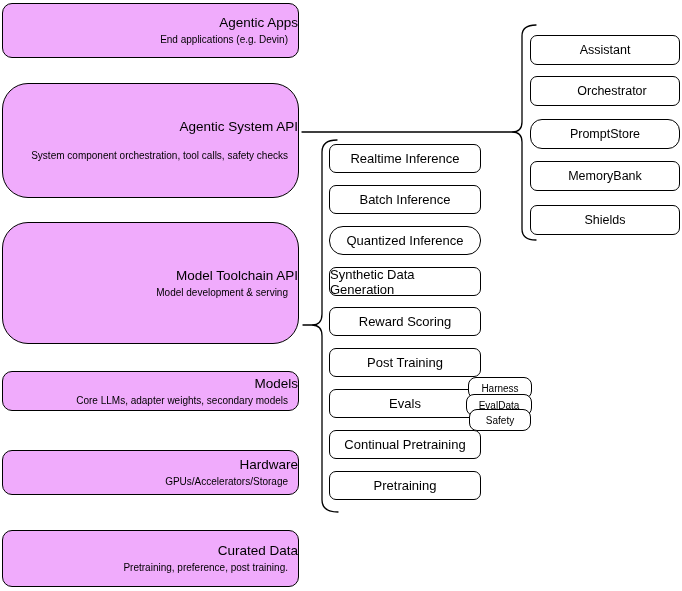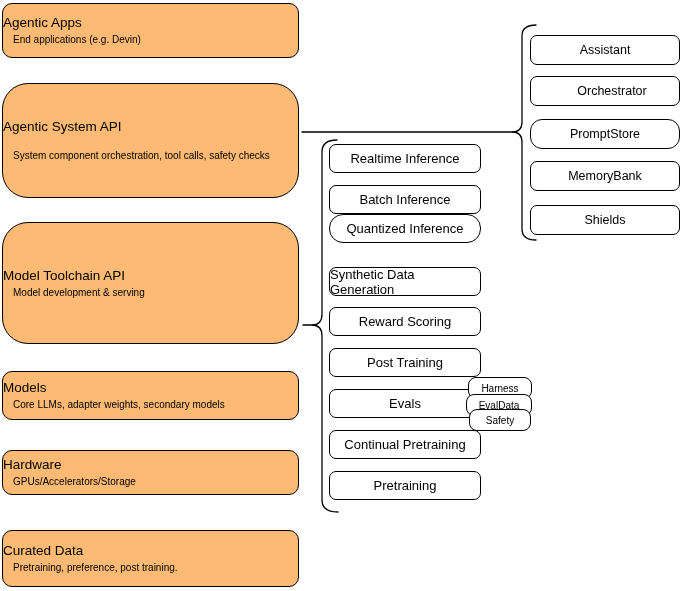--- a/index.html
+++ b/index.html
@@ -3,22 +3,22 @@
 <meta charset="utf-8">
 <style>
   html,body { margin:0; padding:0; background:#ffffff; }
   .canvas {
     position:relative; width:682px; height:591px; background:#ffffff;
     font-family:"Liberation Sans", sans-serif; color:#000000; overflow:hidden;
   }
   
   .layer {
     position:absolute; left:2px; width:297px; box-sizing:border-box;
-    border:1.3px solid #000; background:#fdba74;
-    display:flex; flex-direction:column; align-items:flex-start; justify-content:center;
+    border:1.3px solid #000; background:#f0abfc;
+    display:flex; flex-direction:column; align-items:flex-end; justify-content:center;
     text-align:center; z-index:2;
   }
   .r-sm { border-radius:10px; }
   .r-lg { border-radius:26px; }
   .layer-title { font-size:13.5px; line-height:16px; }
   .layer-sub { font-size:10px; line-height:13px; margin-top:2px; padding:0 10px; }
   
   .svc {
     position:absolute; left:329px; width:152px; height:29px; box-sizing:border-box;
     border:1.3px solid #000; border-radius:7px; background:#fff;
@@ -55,36 +55,36 @@
     <div class="layer-sub">End applications (e.g. Devin)</div>
   </div>
   <div class="layer r-lg" style="top:83px;height:115px;gap:12px;">
     <div class="layer-title">Agentic System API</div>
     <div class="layer-sub">System component orchestration, tool calls, safety checks</div>
   </div>
   <div class="layer r-lg" style="top:222px;height:122px;">
     <div class="layer-title">Model Toolchain API</div>
     <div class="layer-sub">Model development &amp; serving</div>
   </div>
-  <div class="layer r-sm" style="top:371px;height:49px;">
+  <div class="layer r-sm" style="top:371px;height:40px;">
     <div class="layer-title">Models</div>
     <div class="layer-sub">Core LLMs, adapter weights, secondary models</div>
   </div>
   <div class="layer r-sm" style="top:450px;height:45px;">
     <div class="layer-title">Hardware</div>
     <div class="layer-sub">GPUs/Accelerators/Storage</div>
   </div>
   <div class="layer r-sm" style="top:530px;height:57px;">
     <div class="layer-title">Curated Data</div>
     <div class="layer-sub">Pretraining, preference, post training.</div>
   </div>
 
   <div class="svc" style="top:144px;">Realtime Inference</div>
   <div class="svc" style="top:185px;">Batch Inference</div>
-  <div class="svc" style="top:214px;border-radius:14px;">Quantized Inference</div>
+  <div class="svc" style="top:226px;border-radius:14px;">Quantized Inference</div>
   <div class="svc" style="top:267px;">Synthetic Data Generation</div>
   <div class="svc" style="top:307px;">Reward Scoring</div>
   <div class="svc" style="top:348px;">Post Training</div>
   <div class="svc" style="top:389px;">Evals</div>
   <div class="svc" style="top:430px;">Continual Pretraining</div>
   <div class="svc" style="top:471px;">Pretraining</div>
 
   <div class="comp" style="top:35px;">Assistant</div>
   <div class="comp" style="top:76px;padding-left:14px;">Orchestrator</div>
   <div class="comp" style="top:119px;border-radius:12px;">PromptStore</div>

